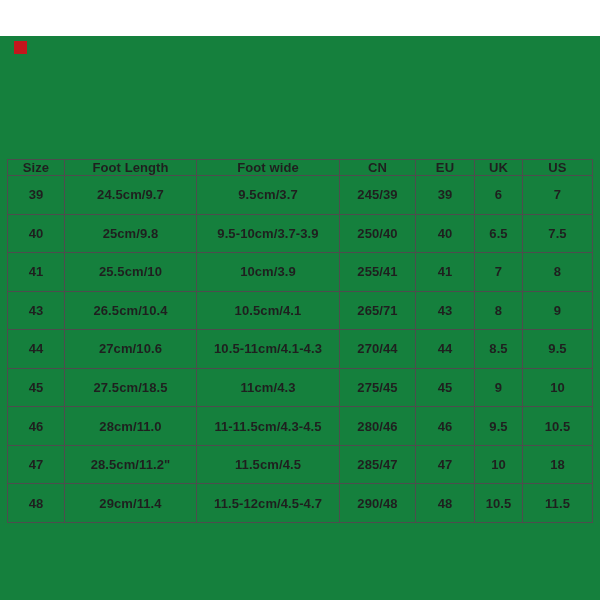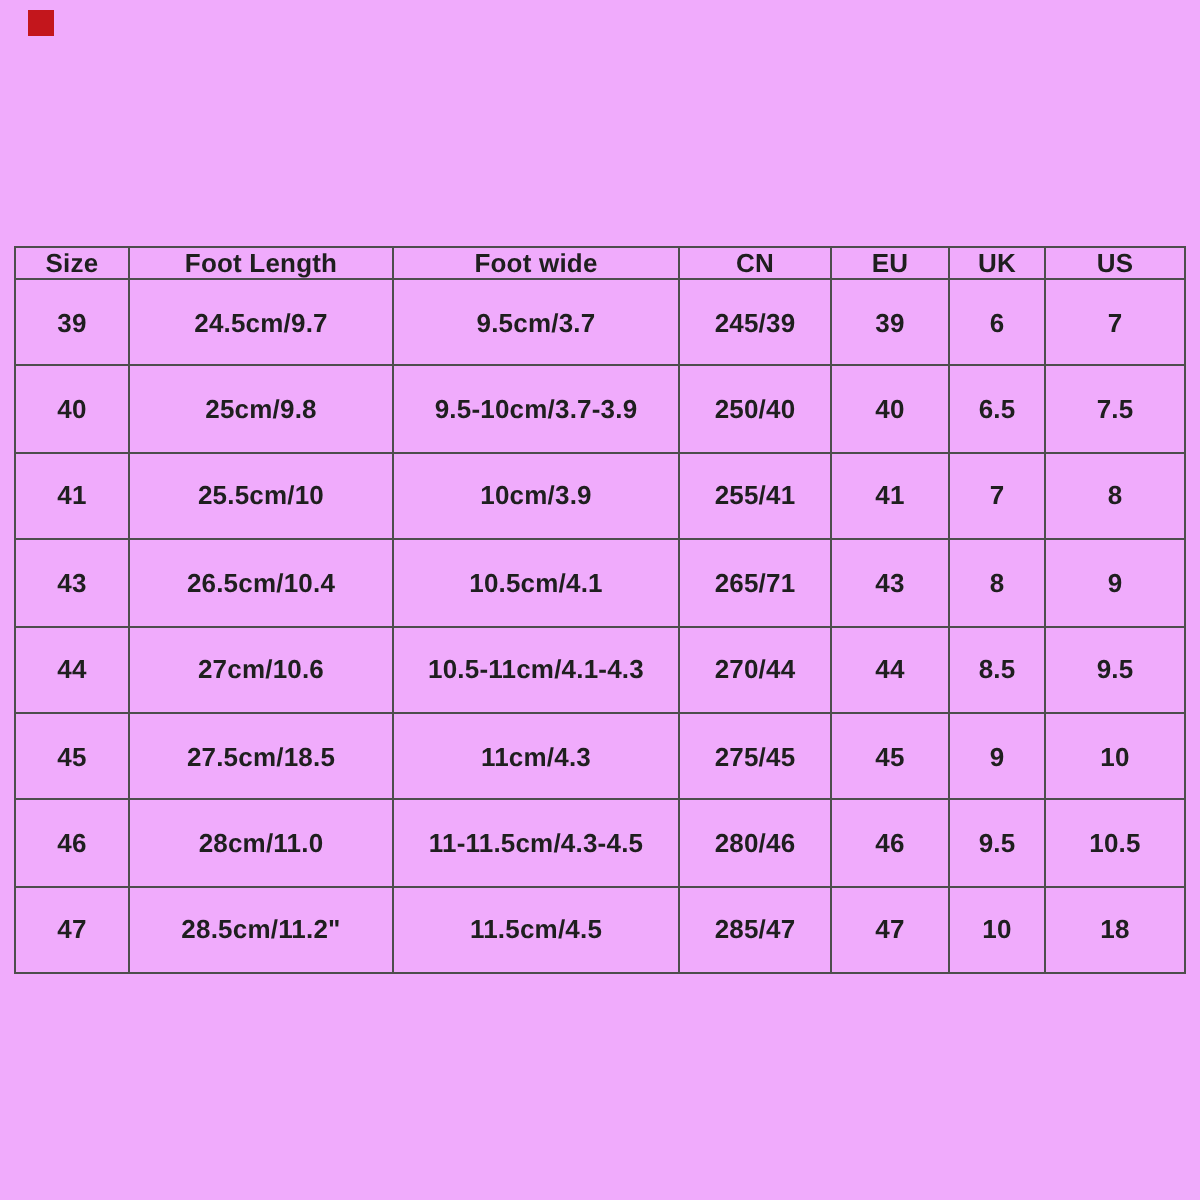--- a/index.html
+++ b/index.html
@@ -8,21 +8,22 @@
     width: 600px;
     height: 600px;
     background: #ffffff;
     font-family: "Liberation Sans", sans-serif;
     position: relative;
     overflow: hidden;
   }
   .canvas {
     position: absolute;
     inset: 0;
-    background: #f0abfc;
+    background: #15803d;
+    margin-top: 36px;
   }
   .red-square {
     position: absolute;
     left: 14px;
     top: 5px;
     width: 13px;
     height: 13px;
   }
   table.size-table {
     position: absolute;
@@ -146,15 +147,24 @@
         </tr>
         <tr>
           <td>47</td>
           <td>28.5cm/11.2"</td>
           <td>11.5cm/4.5</td>
           <td>285/47</td>
           <td>47</td>
           <td>10</td>
           <td>18</td>
         </tr>
+        <tr>
+          <td>48</td>
+          <td>29cm/11.4</td>
+          <td>11.5-12cm/4.5-4.7</td>
+          <td>290/48</td>
+          <td>48</td>
+          <td>10.5</td>
+          <td>11.5</td>
+        </tr>
       </tbody>
   </table>
 </div>
 
 </body></html>

